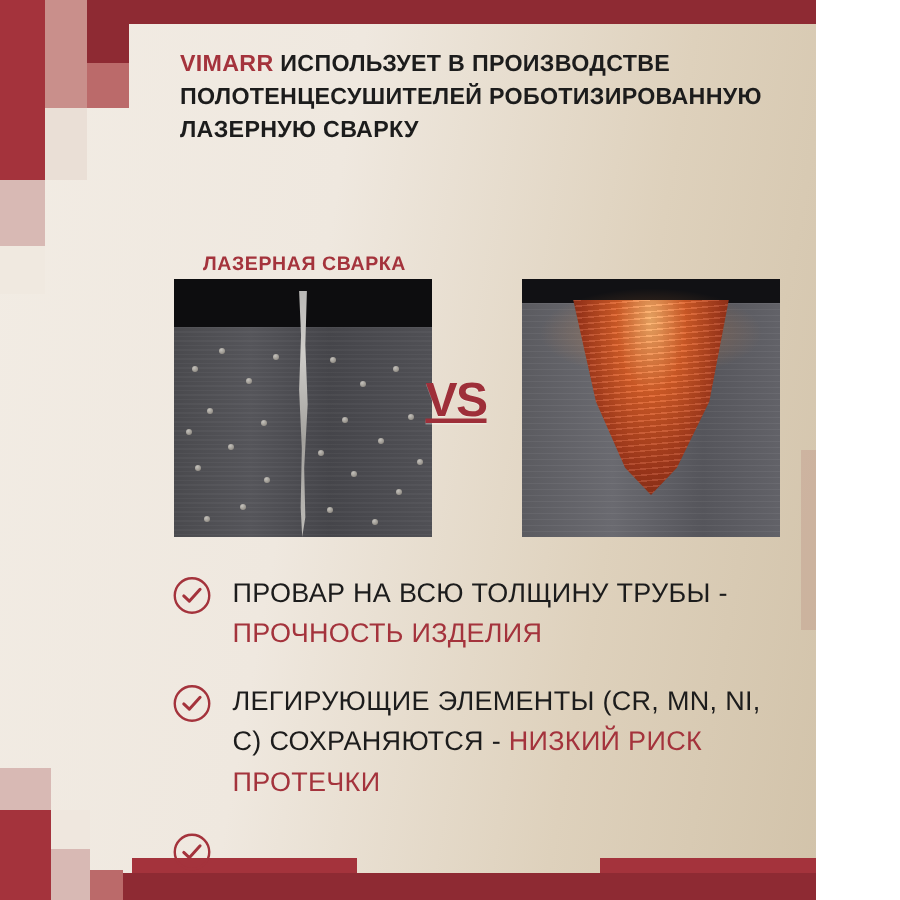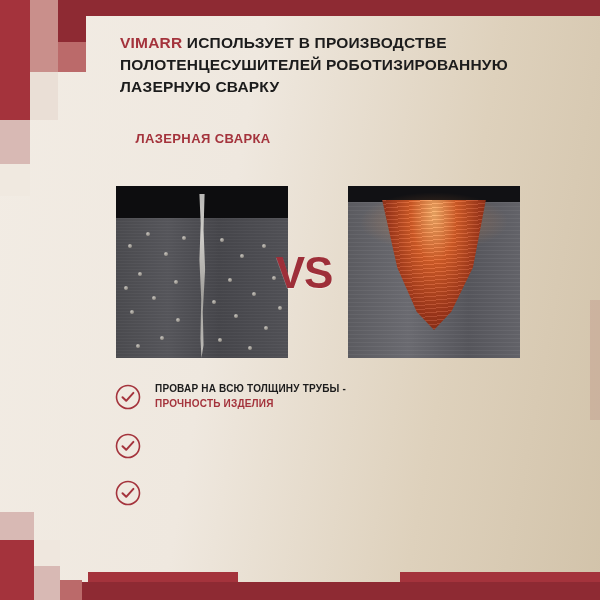--- a/index.html
+++ b/index.html
@@ -3,21 +3,21 @@
 <meta charset="utf-8">
 <style>
   * { box-sizing: border-box; margin: 0; padding: 0; }
   html, body {
     width: 600px; height: 600px;
     font-family: "Liberation Sans", sans-serif;
     overflow: hidden;
   }
   #poster {
     position: relative;
-    width: 600px; height: 600px;
+    width: 544px; height: 600px;
     background: linear-gradient(100deg, #f2ece4 0%, #efe8df 38%, #ded1bc 72%, #d2c3aa 100%);
     overflow: hidden;
     padding-left: 44px;
   }
 
   
   .deco { position: absolute; }
 
   
   .d-tl-1 { left: 0;   top: 0;    width: 30px;  height: 120px; background: #a4333c; }
@@ -65,21 +65,21 @@
     position: absolute;
     top: 130px;
     width: 180px;
     text-align: center;
     font-size: 13px;
     font-weight: bold;
     line-height: 1.35;
     text-transform: uppercase;
     letter-spacing: .4px;
   }
-  .cap-left  { left: 113px; color: #a4333c; }
+  .cap-left  { left: 113px; color: #a4333c; margin-top: 37px; }
   .cap-right { left: 344px; color: #1c1c1c; }
 
   
   .photo {
     position: absolute;
     top: 186px;
     width: 172px; height: 172px;
     overflow: hidden;
     background: #1a1a1a;
   }
@@ -142,36 +142,37 @@
     position: absolute; left: 50%; top: 6px; transform: translateX(-50%);
     width: 150px; height: 60px;
     background: radial-gradient(ellipse at center, rgba(255,150,70,.35), rgba(255,120,40,0) 70%);
   }
 
   
   .vs {
     position: absolute;
     left: 272px; top: 248px;
     width: 64px; text-align: center;
-    font-size: 44px; font-weight: bold;
+    font-size: 32px; font-weight: bold;
     color: #9e2f39;
     letter-spacing: -1px;
     text-shadow: 0 1px 0 rgba(255,255,255,.35);
+    text-decoration: underline;
   }
 
   
   .bullets { position: absolute; left: 115px; top: 382px; width: 400px; }
   .bullet { display: flex; align-items: flex-start; margin-bottom: 19px; }
   .check {
     flex: 0 0 auto;
     width: 26px; height: 26px; margin-right: 14px; margin-top: 2px;
   }
   .check svg { display: block; }
   .btext {
-    font-size: 10px; font-weight: bold; line-height: 1.48;
+    font-size: 18px; font-weight: normal; line-height: 1.48;
     color: #1c1c1c; text-transform: uppercase; letter-spacing: .2px;
   }
   .hl { color: #a4333c; }
 </style>
 </head>
 <body>
 
 <div id="poster">
 
   <div class="deco d-top-band2"></div>
@@ -257,20 +258,24 @@
       </span>
     </div>
 
     <div class="bullet">
       <span class="check">
         <svg width="26" height="26" viewBox="0 0 26 26">
           <circle cx="13" cy="13" r="11.5" fill="none" stroke="#a4333c" stroke-width="1.6"></circle>
           <path d="M7.5 13.3 L11.2 16.8 L18.4 8.9" fill="none" stroke="#a4333c" stroke-width="2" stroke-linecap="round" stroke-linejoin="round"></path>
         </svg>
       </span>
+      <span class="btext">
+        <span>ЛЕГИРУЮЩИЕ ЭЛЕМЕНТЫ (CR, MN, NI, C) СОХРАНЯЮТСЯ -</span>
+        <span class="hl">НИЗКИЙ РИСК ПРОТЕЧКИ</span>
+      </span>
     </div>
 
     <div class="bullet">
       <span class="check">
         <svg width="26" height="26" viewBox="0 0 26 26">
           <circle cx="13" cy="13" r="11.5" fill="none" stroke="#a4333c" stroke-width="1.6"></circle>
           <path d="M7.5 13.3 L11.2 16.8 L18.4 8.9" fill="none" stroke="#a4333c" stroke-width="2" stroke-linecap="round" stroke-linejoin="round"></path>
         </svg>
       </span>
       <span class="btext">

